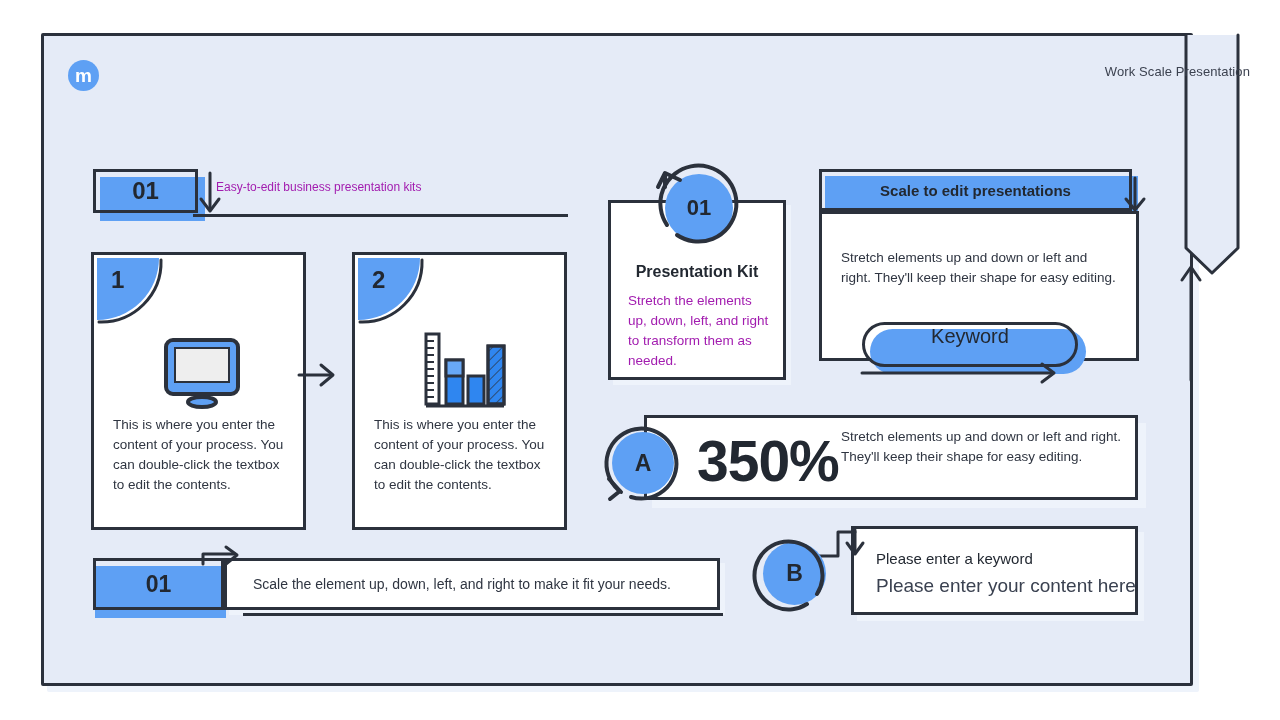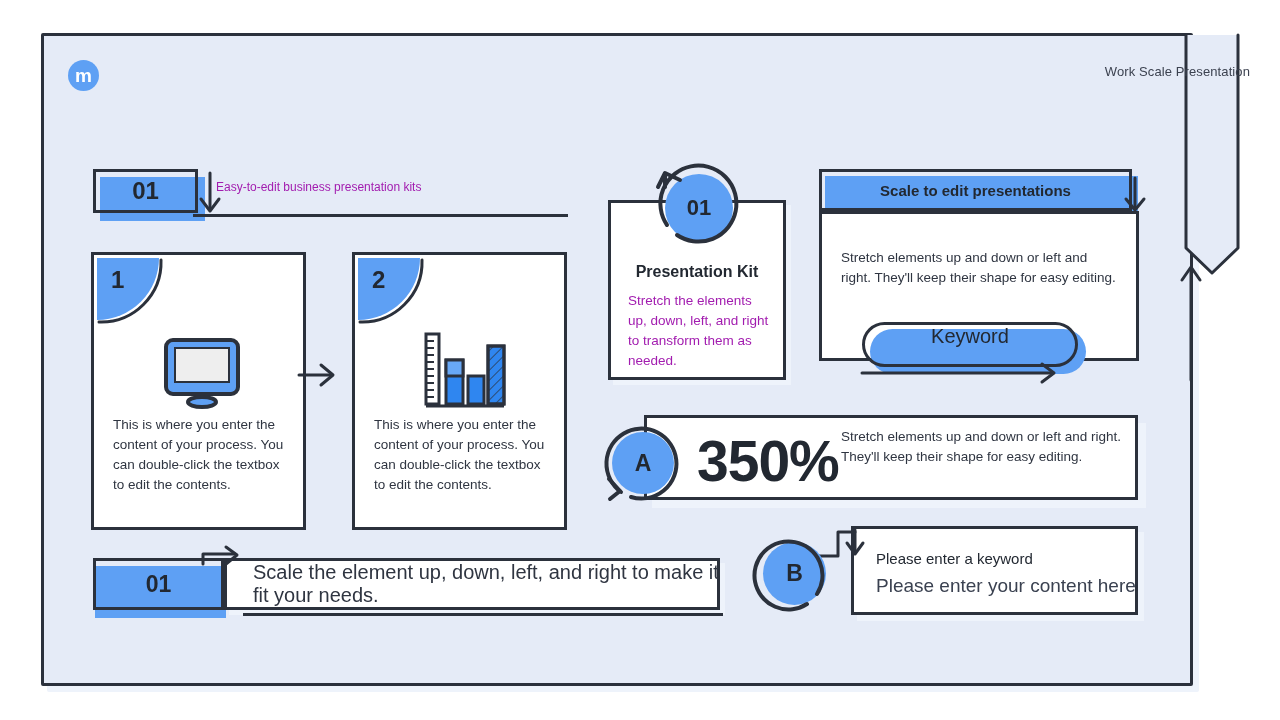--- a/index.html
+++ b/index.html
@@ -227,21 +227,21 @@
   .bn-right-box {
     position: absolute; left: 131px; top: 5px; width: 496px; height: 52px;
     border: 3px solid #2b313c; background: #ffffff;
   }
   .bn-right-shadow {
     position: absolute; left: 136px; top: 10px; width: 496px; height: 52px; background: #eef3fb;
   }
   .bn-text {
     position: absolute; left: 160px; top: 5px; height: 52px;
     display: flex; align-items: center;
-    font-size: 20px; color: #2f3541;
+    font-size: 14px; color: #2f3541;
   }
   .bn-arrow { position: absolute; left: 108px; top: -7px; width: 110px; height: 22px; }
   .bn-rule { position: absolute; left: 150px; top: 60px; width: 480px; height: 3px; background: #2b313c; }
 
   
   .ribbon { position: absolute; left: 1180px; top: 33px; width: 70px; height: 260px; }
   .ribbon-arrow { position: absolute; left: 1178px; top: 262px; width: 26px; height: 120px; }
 </style>
 </head>
 <body>

